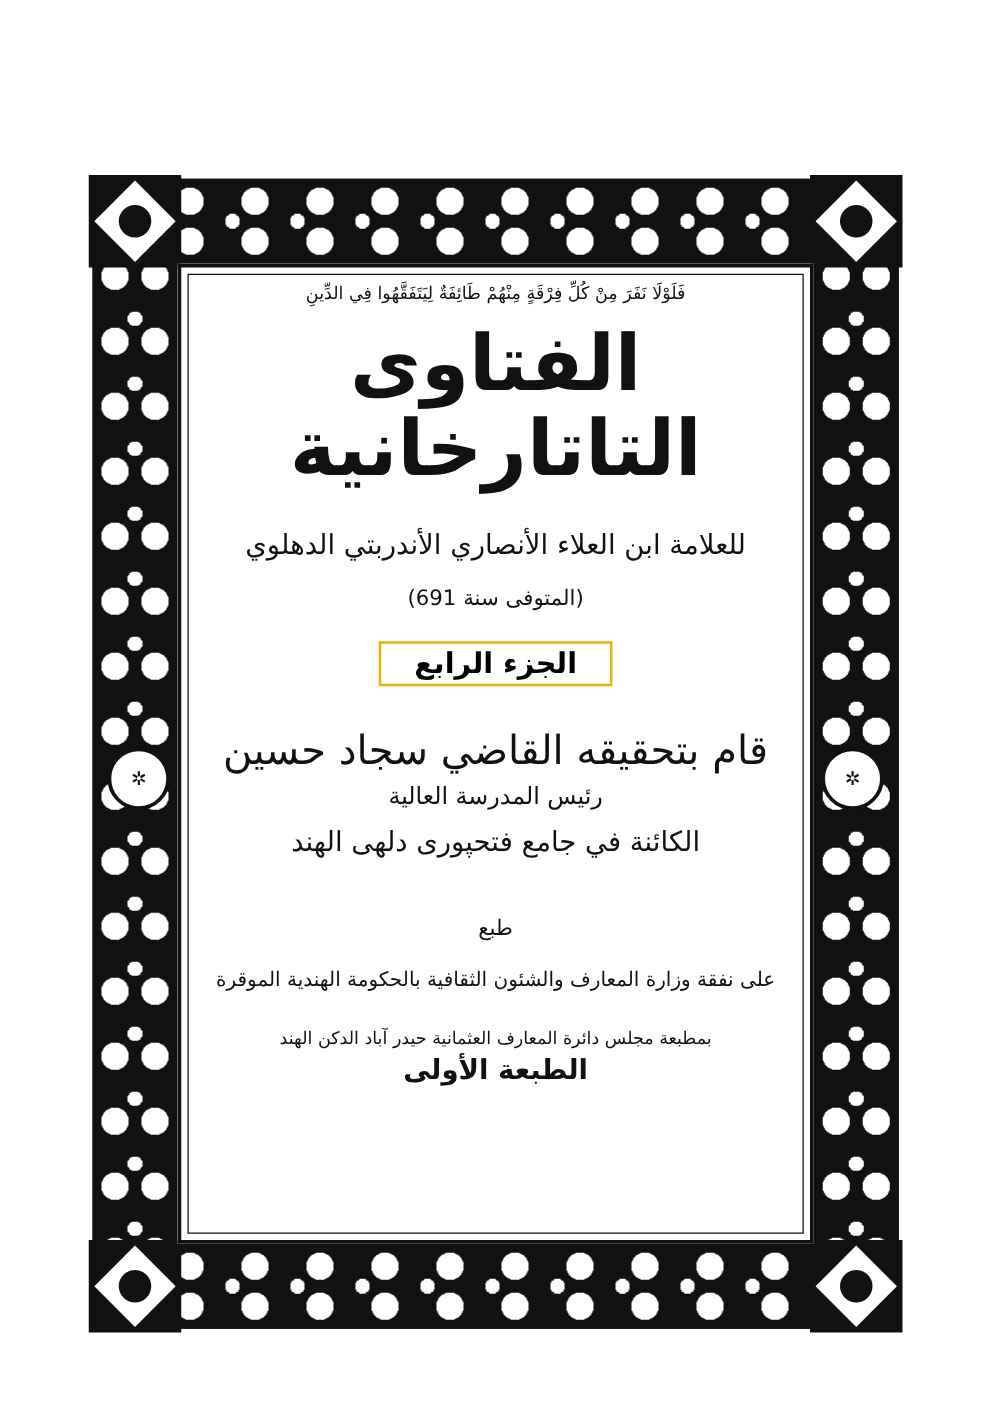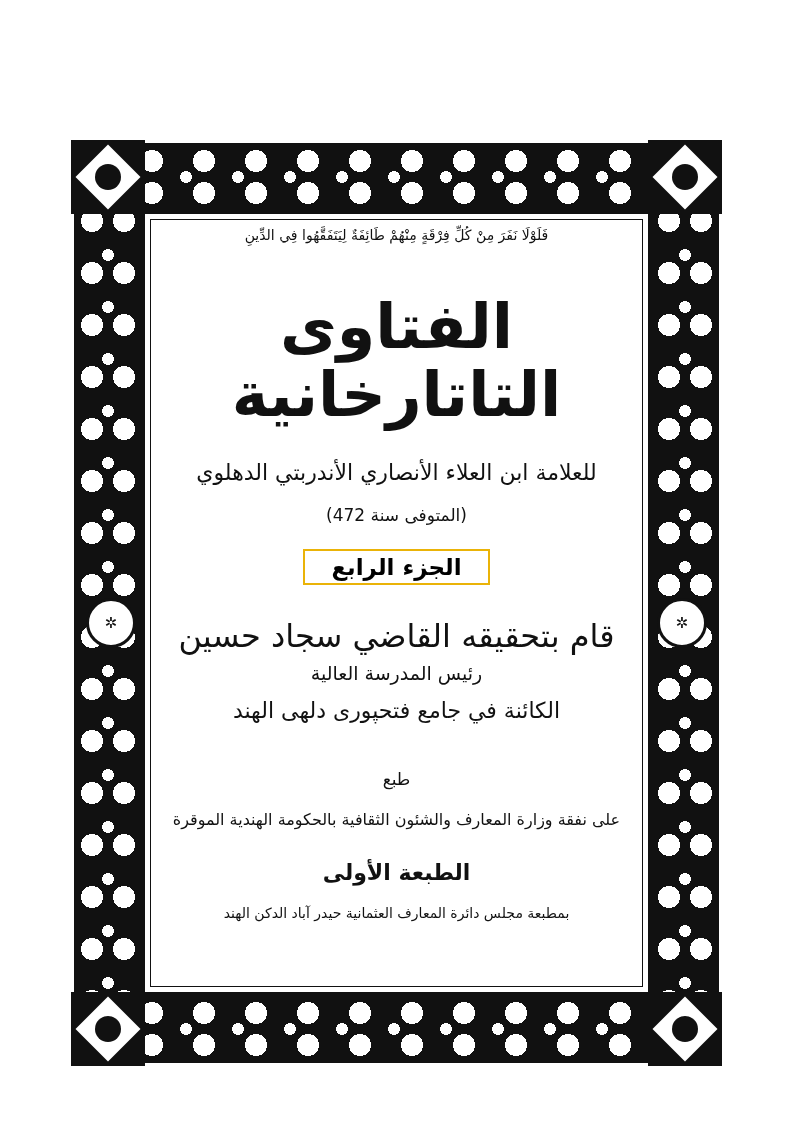--- a/index.html
+++ b/index.html
@@ -159,21 +159,21 @@
 
   .line {
     font-family: "DejaVu Sans", sans-serif;
     color: #111111;
     line-height: 1.45;
     letter-spacing: 0;
   }
 
   .epigraph {
     font-size: 14px;
-    margin-bottom: 48px;
+    margin-bottom: 12px;
     white-space: nowrap;
   }
 
   .main-title {
     font-size: 62px;
     font-weight: bold;
     margin: 6px 0 27px 0;
     letter-spacing: -2px;
     line-height: 1.1;
   }
@@ -267,24 +267,24 @@
     </div>
     <div class="medallion medallion-right">
       <span>✲</span>
     </div>
   </div>
 
   <div class="content">
     <div class="line epigraph">فَلَوْلَا نَفَرَ مِنْ كُلِّ فِرْقَةٍ مِنْهُمْ طَائِفَةٌ لِيَتَفَقَّهُوا فِي الدِّينِ</div>
     <div class="line main-title">الفتاوى التاتارخانية</div>
     <div class="line author">للعلامة ابن العلاء الأنصاري الأندربتي الدهلوي</div>
-    <div class="line death-year">(المتوفى سنة 472)</div>
+    <div class="line death-year">(المتوفى سنة 691)</div>
     <div class="volume-box">الجزء الرابع</div>
     <div class="line editor">قام بتحقيقه القاضي سجاد حسين</div>
     <div class="line editor-role">رئيس المدرسة العالية</div>
     <div class="line editor-place">الكائنة في جامع فتحپورى دلهى الهند</div>
     <div class="line printed-word">طبع</div>
     <div class="line sponsor">على نفقة وزارة المعارف والشئون الثقافية بالحكومة الهندية الموقرة</div>
+    <div class="line press">بمطبعة مجلس دائرة المعارف العثمانية حيدر آباد الدكن الهند</div>
     <div class="line edition">الطبعة الأولى</div>
-    <div class="line press">بمطبعة مجلس دائرة المعارف العثمانية حيدر آباد الدكن الهند</div>
   </div>
 
 </div>
 
 </body></html>

